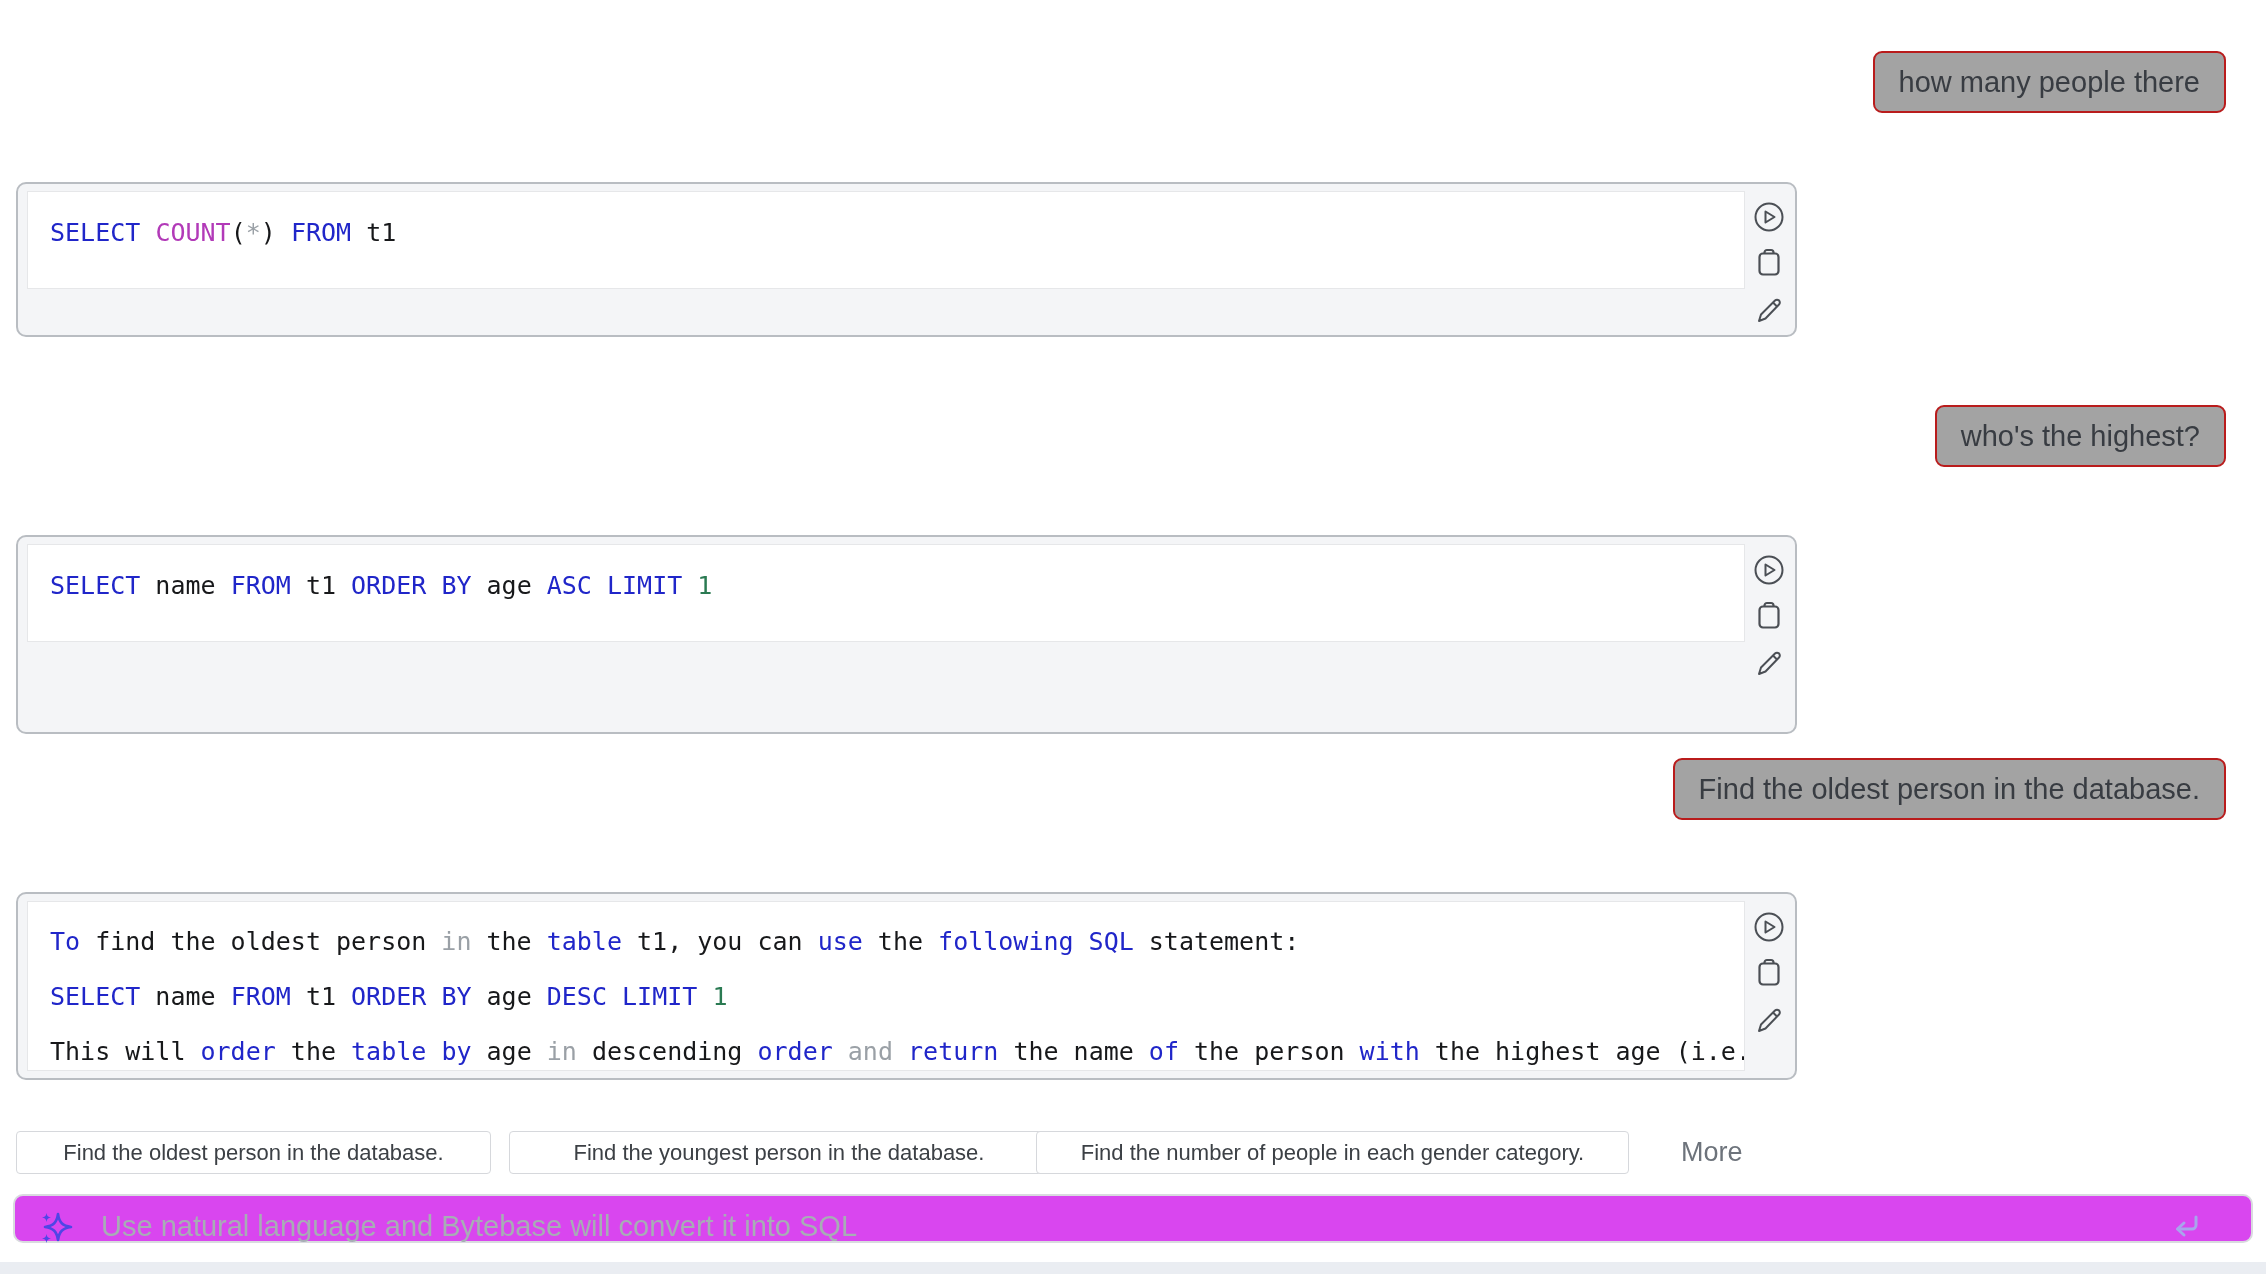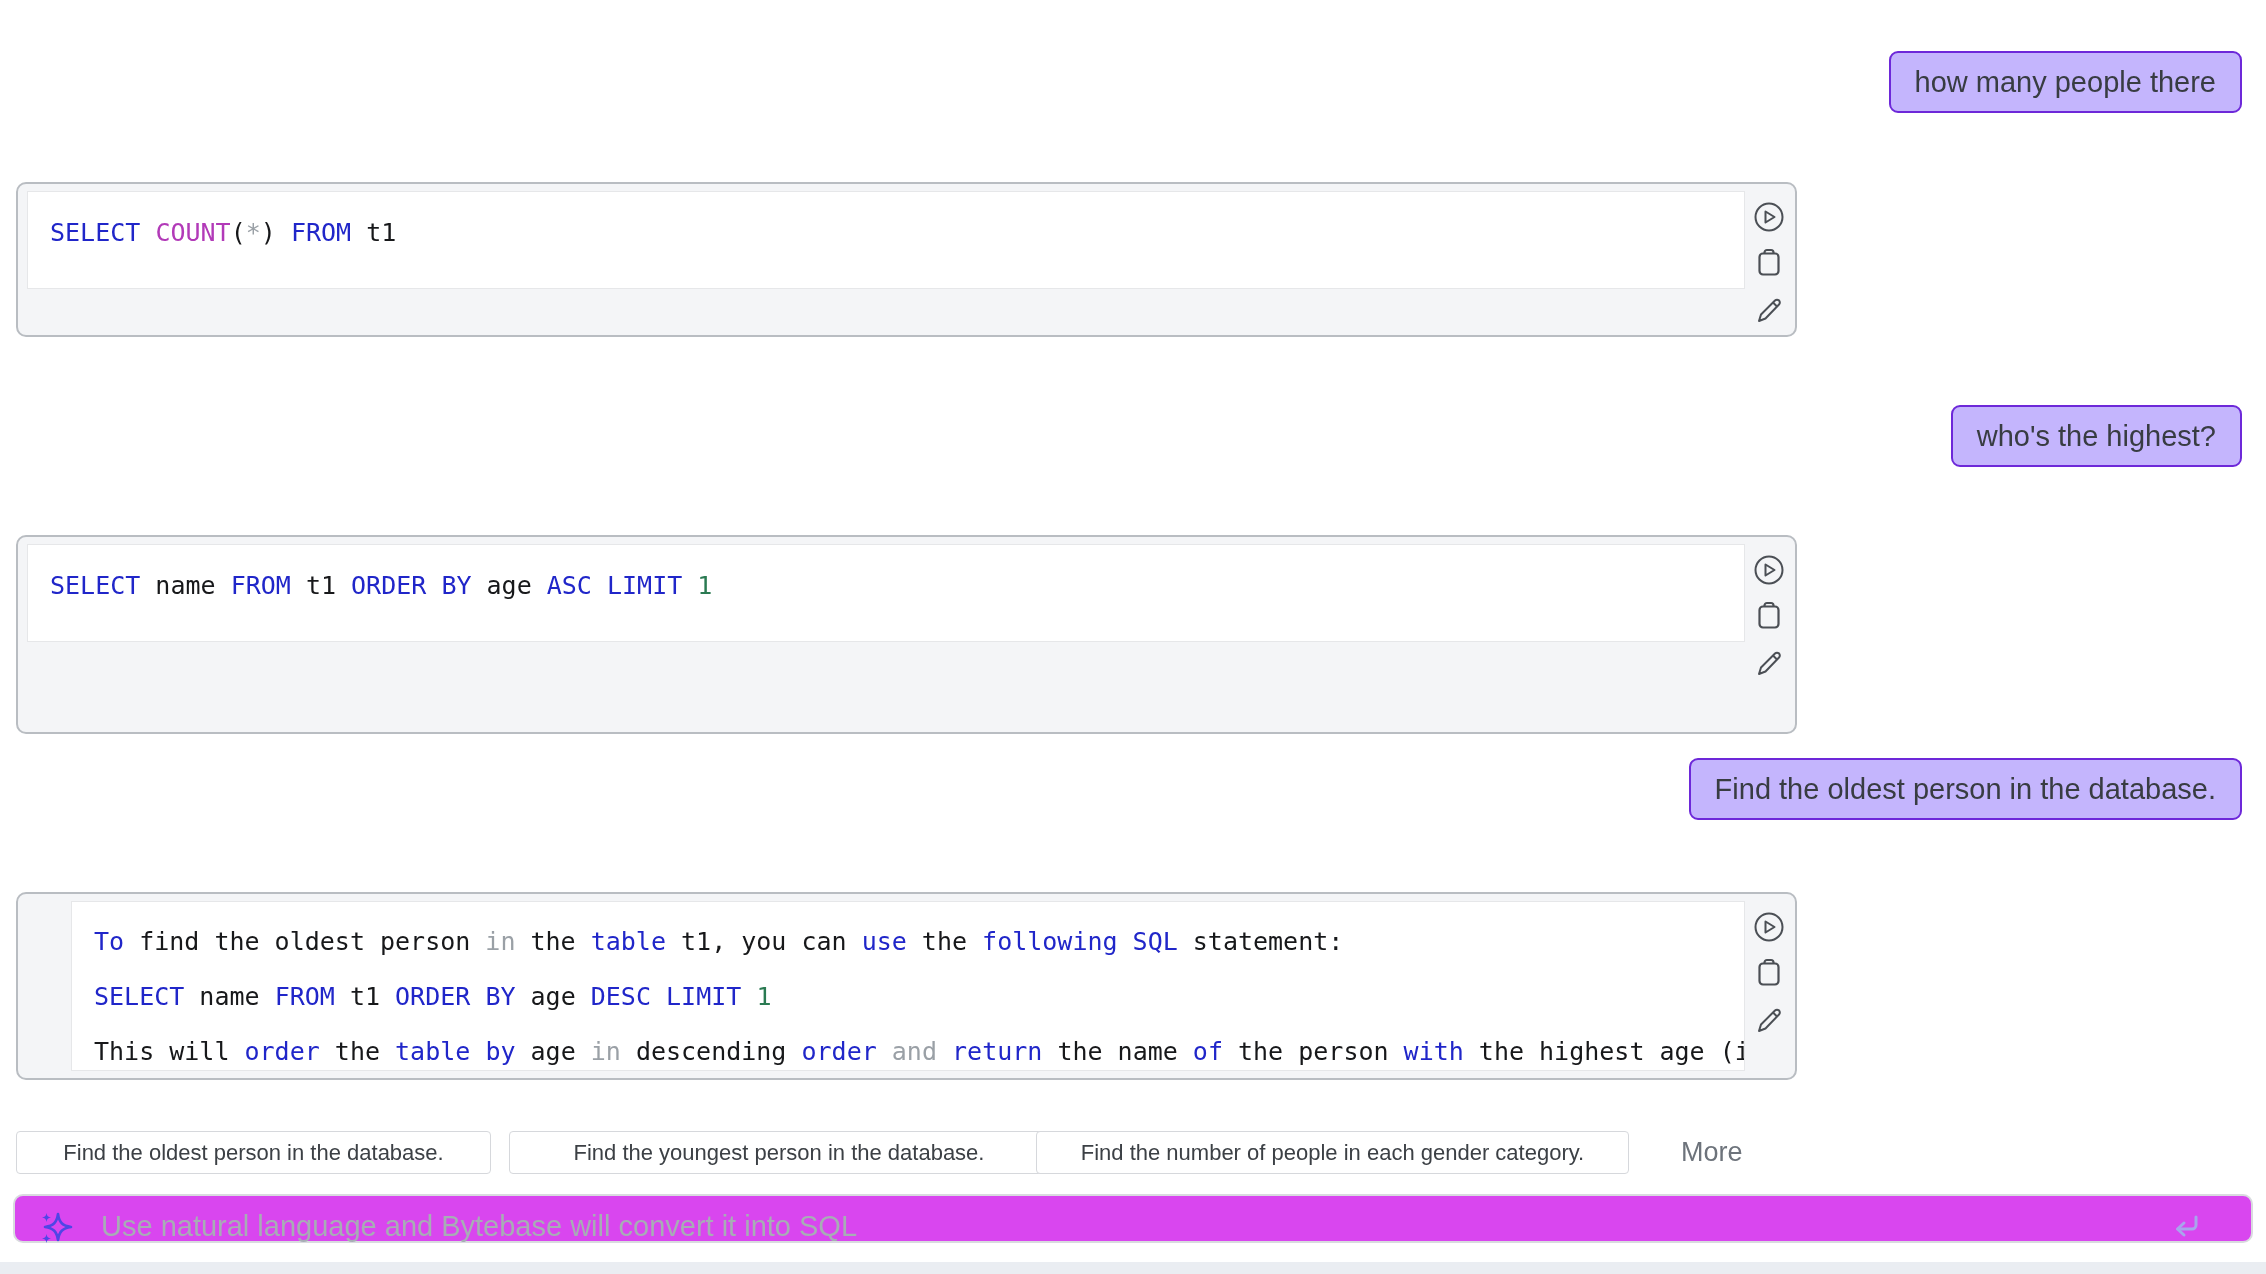--- a/index.html
+++ b/index.html
@@ -2,39 +2,39 @@
 <html><head>
 <meta charset="utf-8">
 <style>
   html,body{margin:0;padding:0;}
   body{
     width:2266px;height:1274px;position:relative;overflow:hidden;
     background:#ffffff;font-family:"Liberation Sans",sans-serif;
   }
   
   .bubble{
-    position:absolute;right:24px;box-sizing:border-box;
-    background:#c4b5fd;border:2px solid #6d28d9;border-radius:9px;
+    position:absolute;right:40px;box-sizing:border-box;
+    background:#a3a3a3;border:2px solid #b91c1c;border-radius:9px;
     height:62px;line-height:58px;padding:0 24px;
     font-size:29px;color:#383c42;white-space:nowrap;
   }
   
   .block{
     position:absolute;left:16px;width:1781px;box-sizing:border-box;
     background:#f4f5f7;border:2px solid #b9bdc2;border-radius:10px;
   }
   .editor{
     position:absolute;left:9px;top:7px;right:50px;box-sizing:border-box;
     background:#ffffff;border:1px solid #e6e7e9;
     overflow:hidden;white-space:nowrap;
     font-family:"DejaVu Sans Mono","Liberation Mono",monospace;
     font-size:25px;color:#17181a;padding-left:22px;
   }
   .editor.single{height:98px;padding-top:26px;}
-  .editor.multi{bottom:7px;padding-top:12px;line-height:55px;margin-left:44px;}
+  .editor.multi{bottom:7px;padding-top:12px;line-height:55px;}
   .tk-kw{color:#2026c9}
   .tk-fn{color:#b23ab8}
   .tk-num{color:#2a7a52}
   .tk-op{color:#9aa0a6}
   .tk-pl{color:#17181a}
   .icon-btn{
     position:absolute;right:8px;width:36px;height:36px;
     background:transparent;border:none;padding:0;cursor:pointer;
   }
   .icon-btn svg{display:block}

